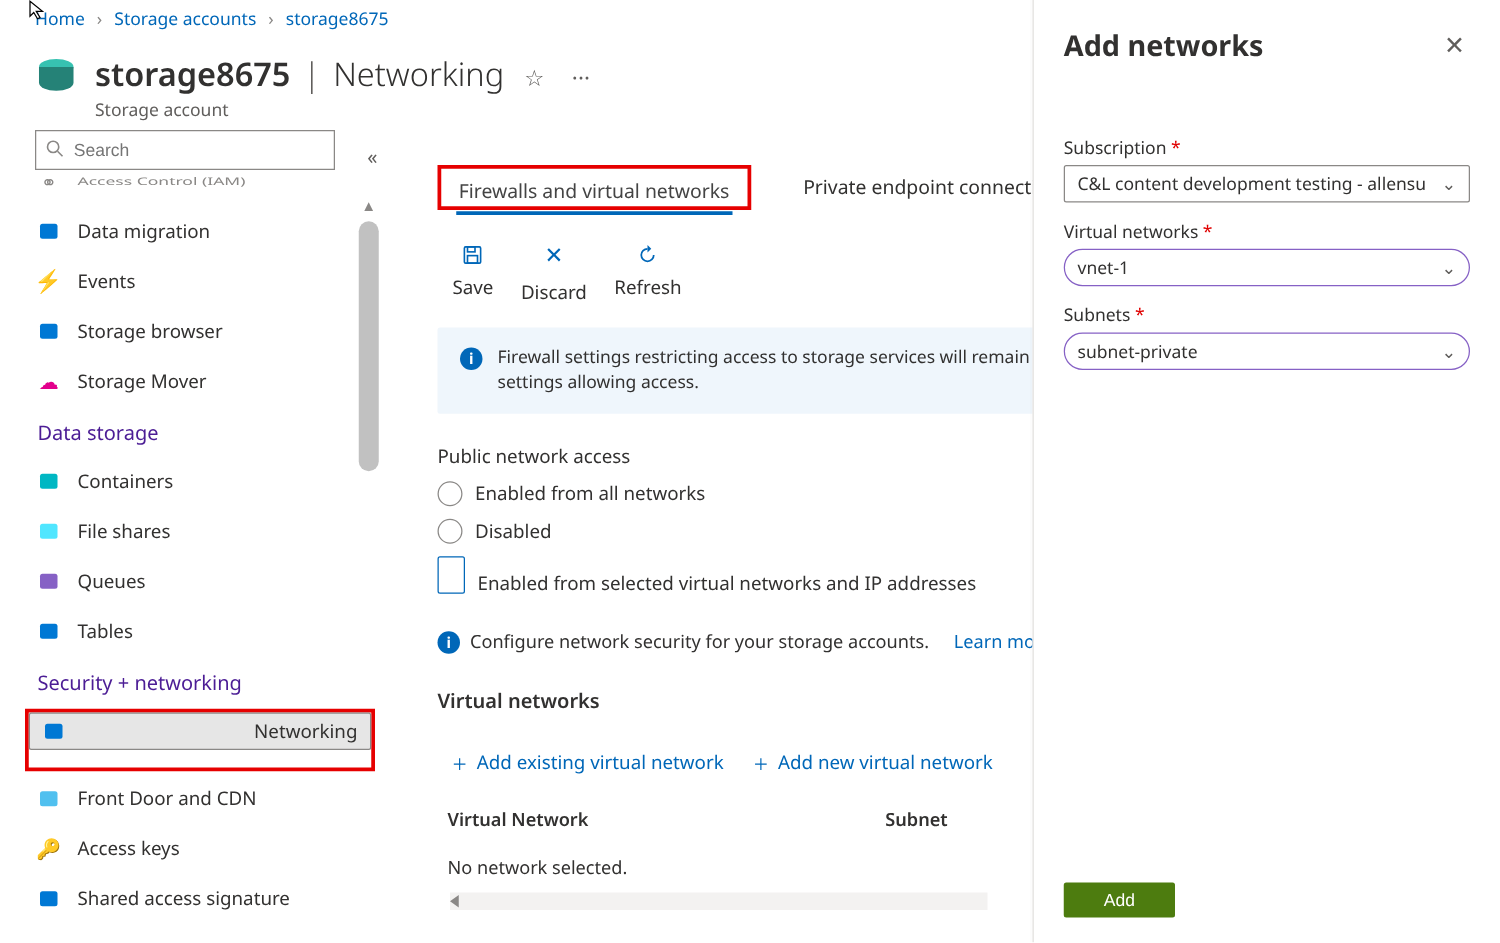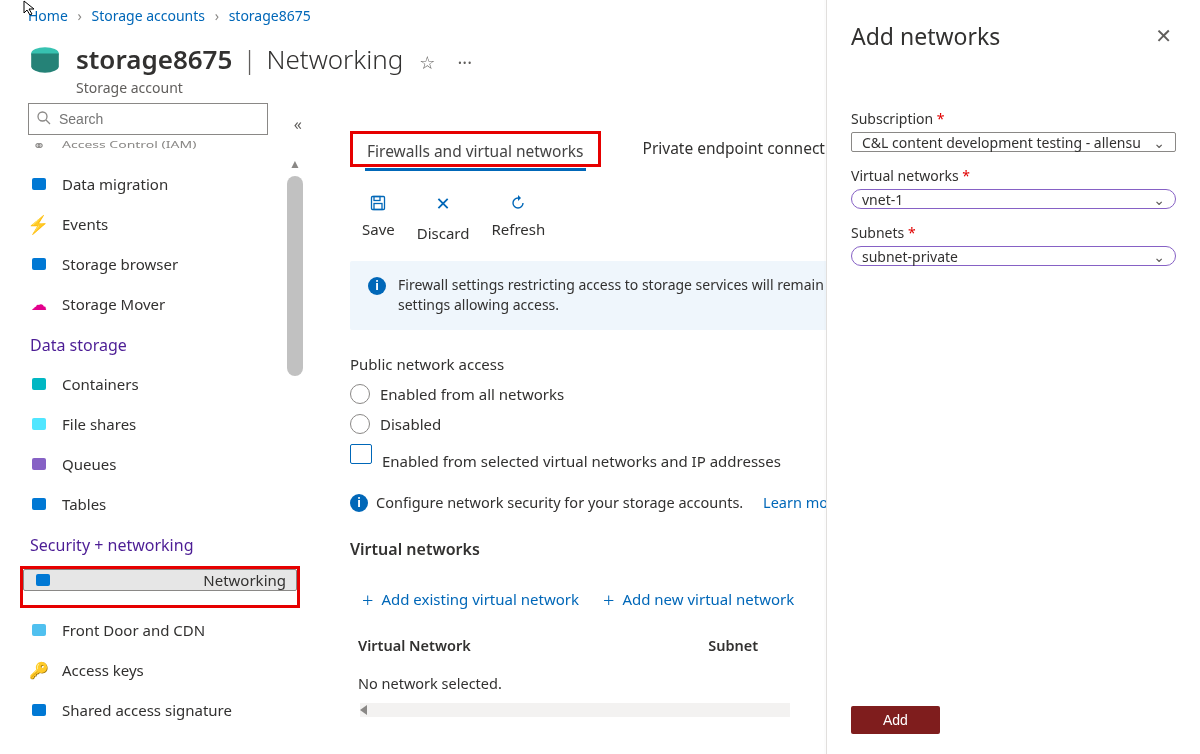--- a/index.html
+++ b/index.html
@@ -125,34 +125,34 @@
 
   
   .panel {
     position:absolute; right:0; top:0; bottom:0;
     width:374px; background:#fff;
     border-left:1px solid #e1dfdd;
     padding:18px 24px;
     box-shadow:-2px 0 0 rgba(0,0,0,0.01);
   }
   .panel-head { display:flex; justify-content:space-between; align-items:center; margin-bottom:56px;}
-  .panel-title { font-size:23px; font-weight:400;text-align:right;}
+  .panel-title { font-size:23px; font-weight:700;text-align:right;}
   .close { font-size:20px; color:#605e5c; cursor:pointer; padding:4px;}
   .fld-label { font-size:14px; margin-bottom:4px;}
   .req { color:#e00000;}
   .sel {
-    height:20px; border:1px solid #8a8886; border-radius:2px;
+    height:30px; border:1px solid #8a8886; border-radius:2px;
     display:flex; align-items:center; justify-content:space-between;
     padding:0 10px; font-size:14px; cursor:pointer; margin-bottom:14px;
   }
   .sel.vio { border-color:#8661c5;border-radius:15px;}
   .chev { color:#605e5c;}
   .panel-footer { position:absolute; left:24px; bottom:20px;}
   .btn-primary {
-    background:#7f1d1d; color:#fff; border:none;
+    background:#4d7c0f; color:#fff; border:none;
     padding:6px 32px; font-size:14px; cursor:pointer; border-radius:2px;
   }
 </style>
 </head>
 <body>
 
 <svg style="position:absolute;left:22px;top:0;" width="16" height="16">
     <path d="M2 1 L2 13 L5 10 L8 15 L10 14 L7 9 L12 9 Z" fill="#fff" stroke="#000"></path>
   </svg>
 

